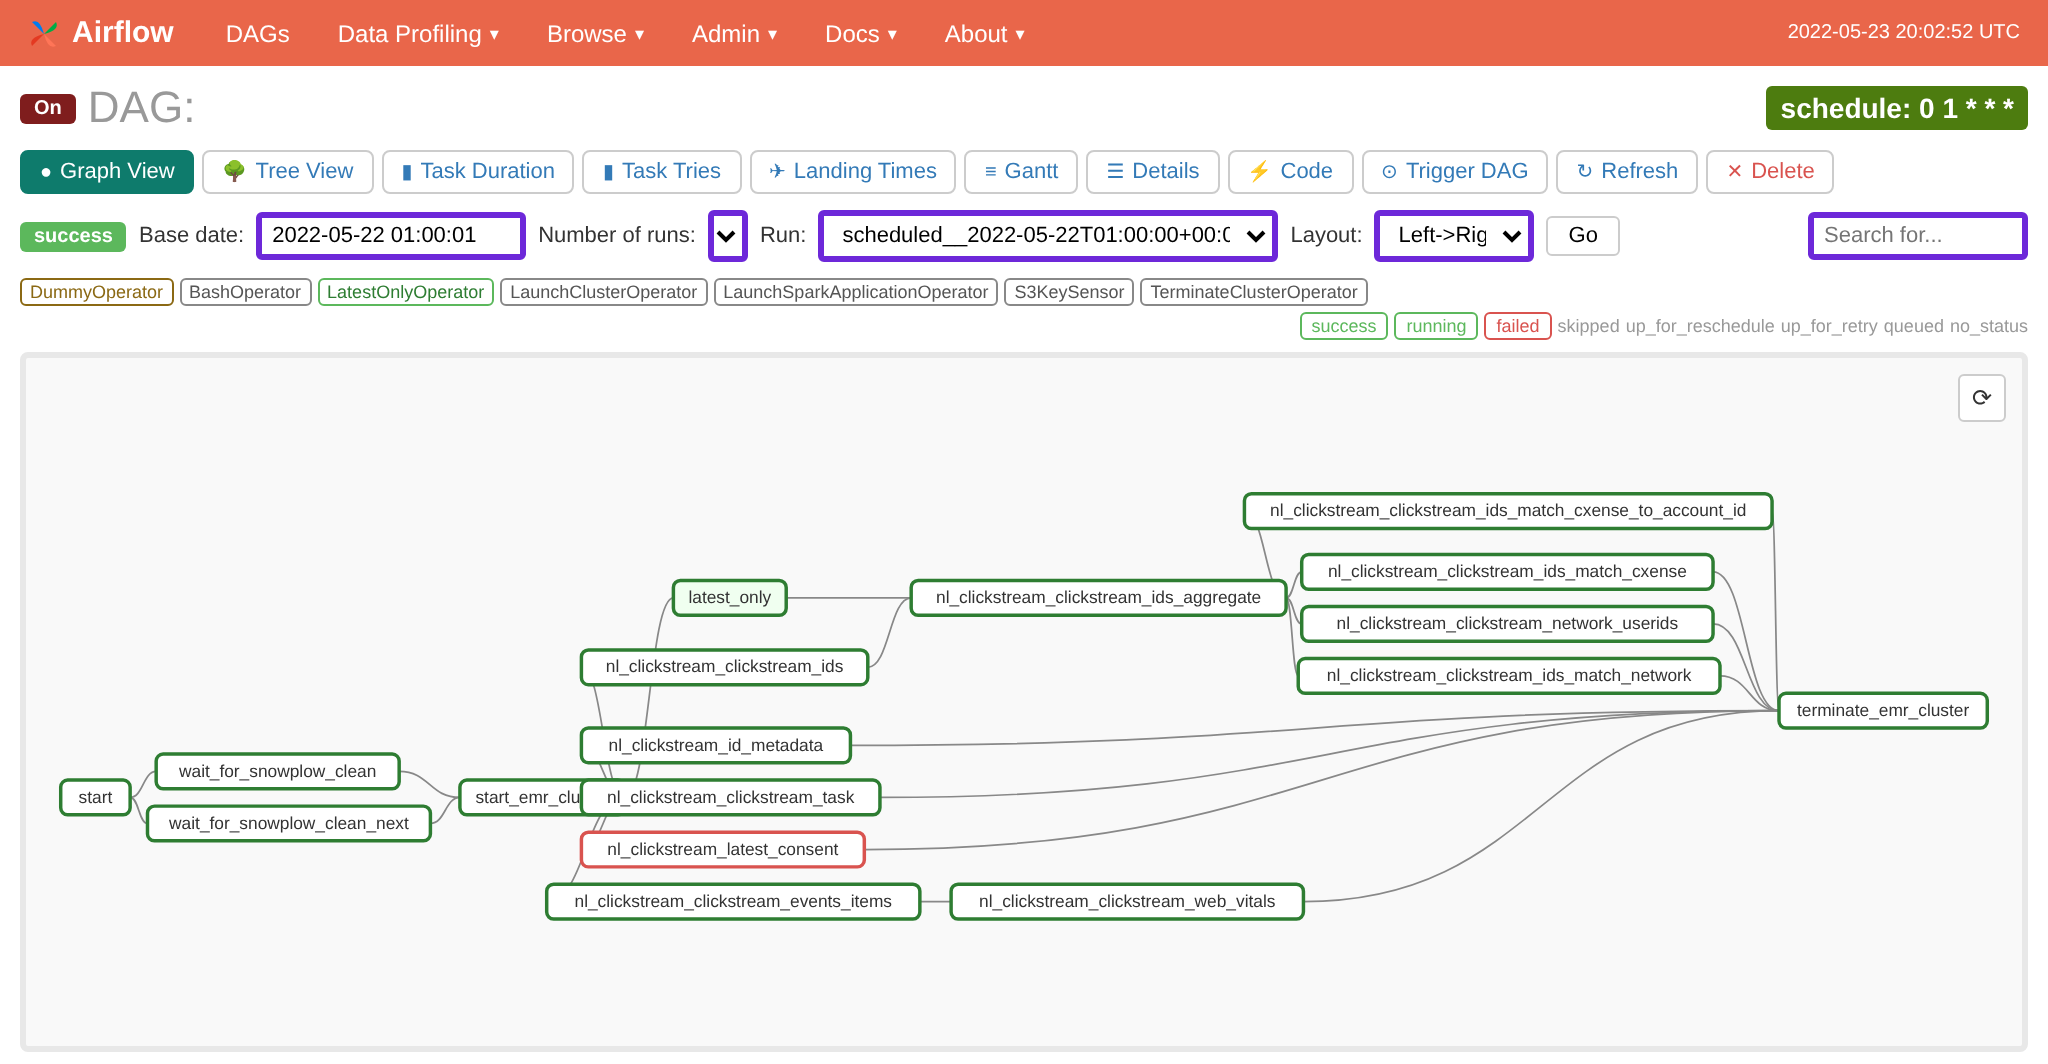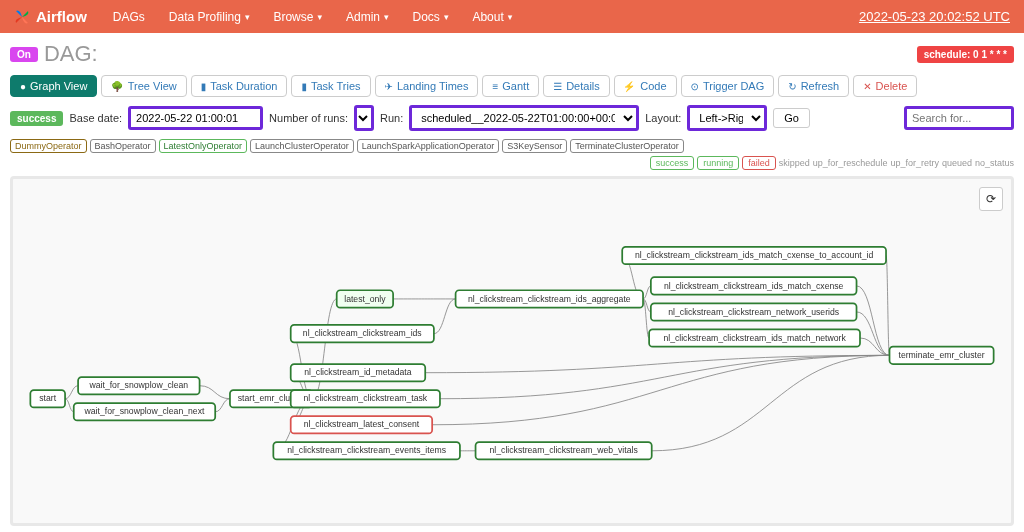--- a/index.html
+++ b/index.html
@@ -4,29 +4,29 @@
   <style>
     * { box-sizing: border-box; margin: 0; padding: 0; font-family: -apple-system, Helvetica, Arial, sans-serif; }
     body { background: #fff; font-size: 12px; color: #333; }
     
     .navbar { background: #e9664a; color: #fff; height: 33px; display: flex; align-items: center; padding: 0 14px; }
     .brand { display: flex; align-items: center; gap: 6px; font-weight: bold; font-size: 15px; margin-right: 16px; }
     .brand-pinwheel { width: 16px; height: 16px; position: relative; }
     .brand-pinwheel svg { width: 100%; height: 100%; }
     .nav-items { display: flex; gap: 4px; }
     .nav-item { color: #fff; padding: 6px 10px; cursor: pointer; font-size: 12px; display: flex; align-items: center; gap: 4px; }
-    .nav-clock { margin-left: auto; font-size: 13px; text-decoration: underline; }
+    .nav-clock { margin-left: auto; font-size: 10px; }
     .caret { font-size: 9px; }
 
     .page-pad { padding: 8px 10px; }
     .title-row { display: flex; align-items: center; gap: 6px; margin-bottom: 8px; }
-    .on-badge { background: #d946ef; color: #fff; border-radius: 3px; padding: 2px 7px; font-size: 10px; font-weight: bold; }
+    .on-badge { background: #7f1d1d; color: #fff; border-radius: 3px; padding: 2px 7px; font-size: 10px; font-weight: bold; }
     .dag-title { font-size: 22px; color: #999; display: flex; gap: 6px; align-items: baseline; }
     .dag-title .name { color: #444; }
-    .schedule-badge { margin-left: auto; background: #ef4444; color: #fff; font-size: 10px; padding: 3px 7px; border-radius: 3px; font-weight: bold; }
+    .schedule-badge { margin-left: auto; background: #4d7c0f; color: #fff; font-size: 14px; padding: 3px 7px; border-radius: 3px; font-weight: bold; }
 
     .toolbar { display: flex; gap: 4px; flex-wrap: wrap; margin-bottom: 8px; }
     .tb-btn { border: 1px solid #ccc; background: #fff; border-radius: 4px; padding: 4px 9px; font-size: 11px; cursor: pointer; display: inline-flex; align-items: center; gap: 4px; color: #337ab7; }
     .tb-btn.active { background: #0e7b6c; color: #fff; border-color: #0e7b6c; }
     .tb-btn.danger { color: #d9534f; }
     .tb-icon { font-size: 10px; }
 
     .filters-row { display: flex; align-items: center; gap: 6px; margin-bottom: 8px; font-size: 11px; }
     .success-badge { background: #5cb85c; color: #fff; border-radius: 3px; padding: 2px 7px; font-size: 10px; font-weight: bold; }
     .inp, select { border: 3px solid #6d28d9; border-radius: 3px; padding: 3px 5px; font-size: 11px; background: #fff; }

